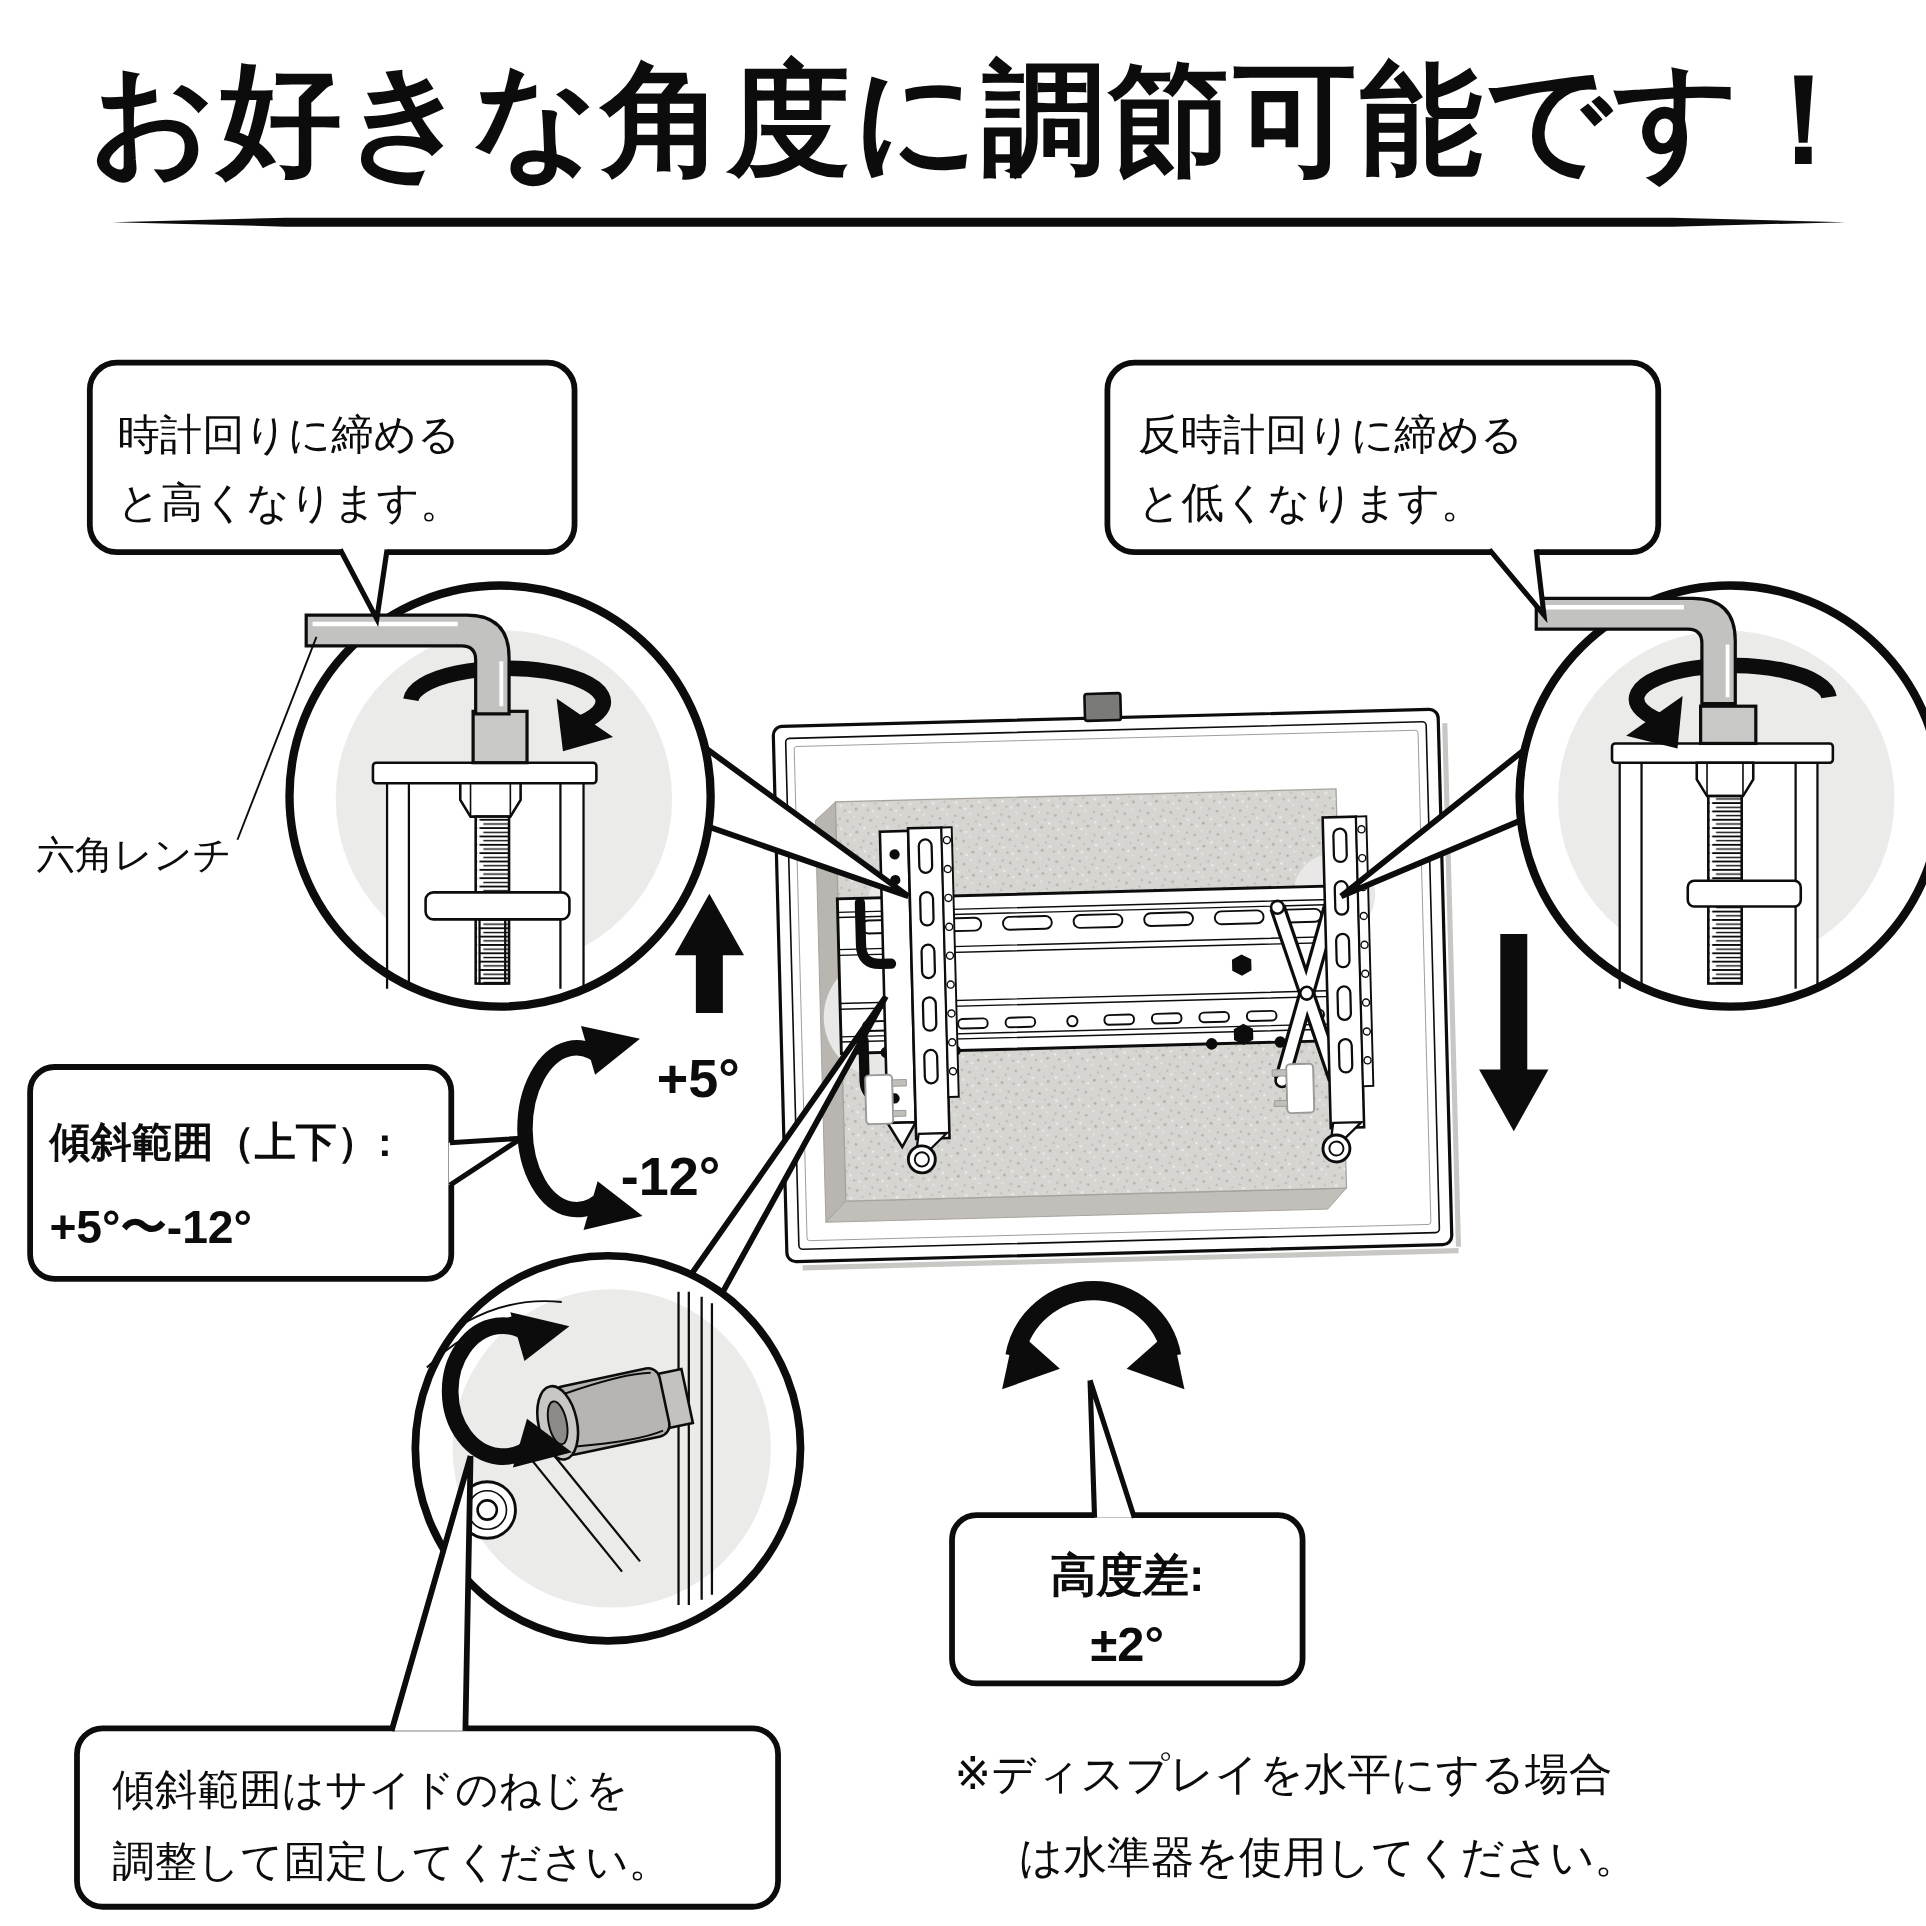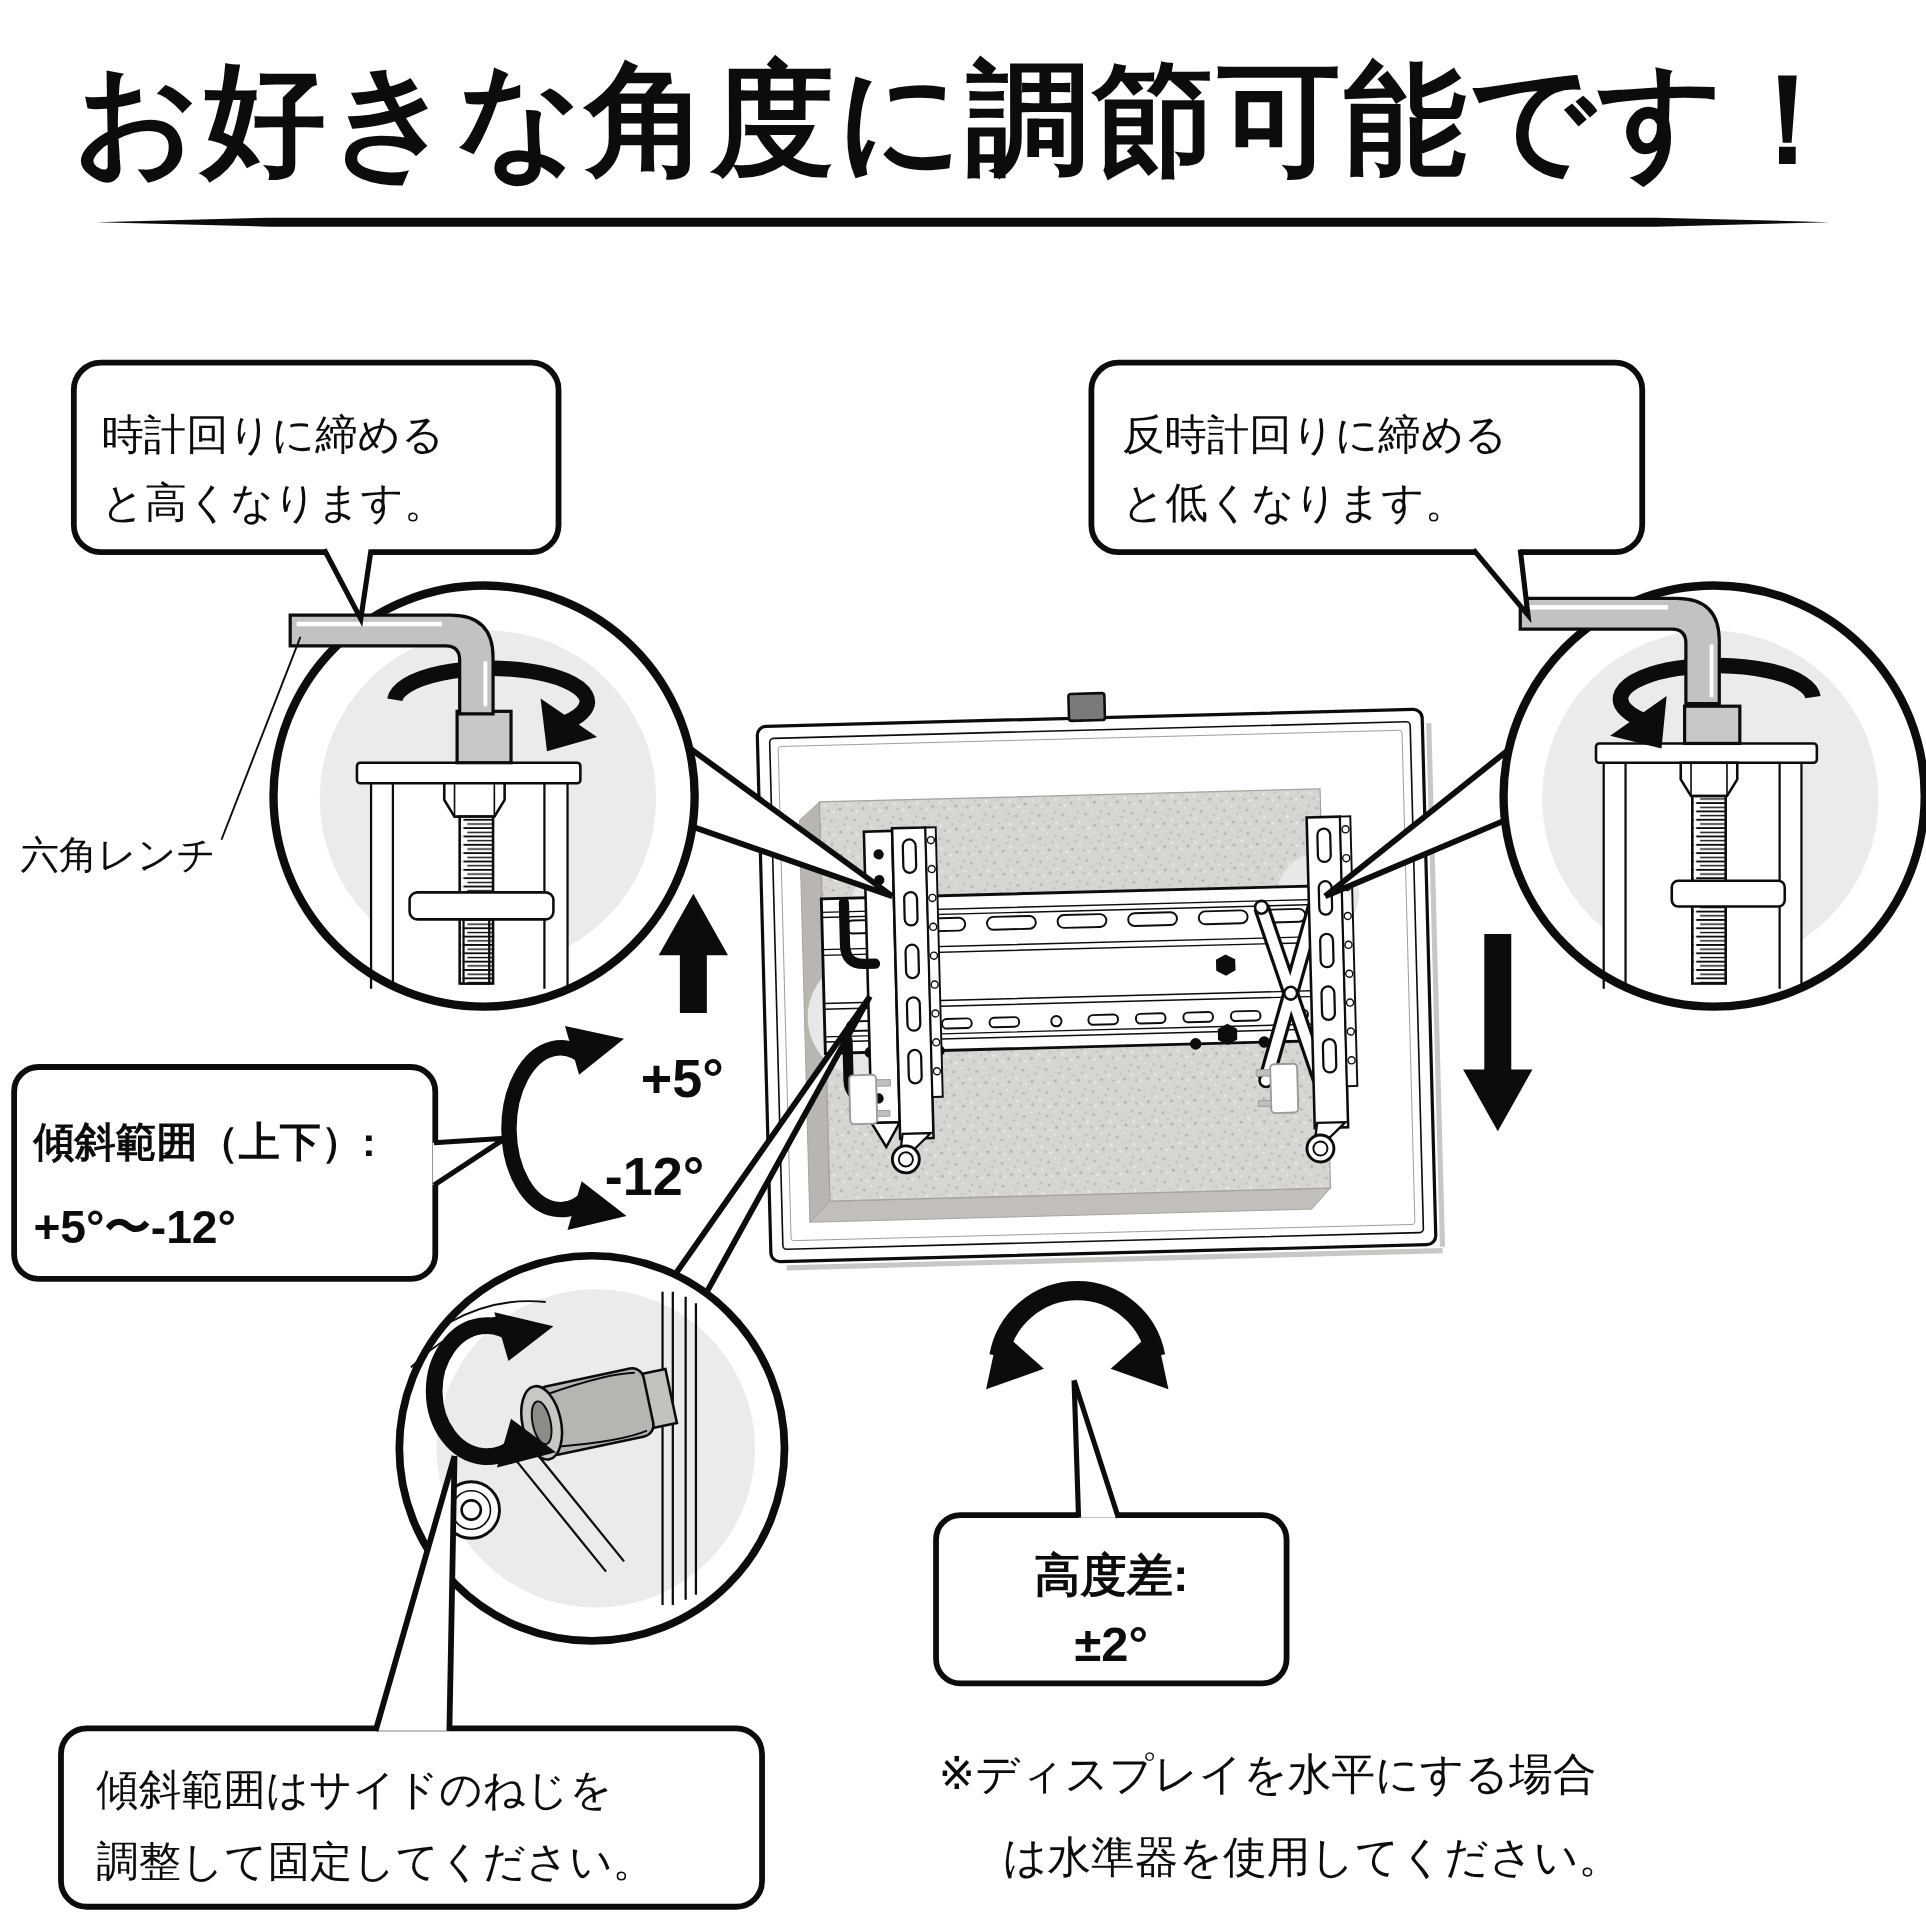--- a/index.html
+++ b/index.html
@@ -1,19 +1,19 @@
 <!DOCTYPE html>
 <html style="--c-ink: #0c0c0c; --c-background: #ffffff; --c-panel_gray: #d7d5d1; --c-panel_dark: #b9b6b1; --c-panel_edge: #c2bfba; --c-metal_gray: #c2c2c0; --c-block_gray: #c8c8c6; --c-knob_gray: #b7b5b2; --c-circle_gray: #ebebe9; --c-highlight_gray: #e9e8e6; --c-shadow_gray: #c9c7c4;font-size:10.3px"><head>
 <meta charset="utf-8">
 <style>
   :root{
     --c-ink:#0c0c0c; --c-bg:#ffffff;
   }
   html,body{margin:0;padding:0;background:var(--c-bg);}
-  .stage{width:1666px;height:1926px;position:relative;font-family:"Liberation Sans","DejaVu Sans",sans-serif;}
+  .stage{width:1666px;height:1926px;position:relative;font-family:"Liberation Sans","DejaVu Sans",sans-serif;padding-left:16px;}
   svg{display:block;width:1926px;height:1926px;}
   text{font-family:"Liberation Sans","DejaVu Sans",sans-serif;fill:#0c0c0c;}
   .t-title{font-size:192px;font-weight:bold;letter-spacing:4px;}
   .t-bubble{font-size:66px;}
   .t-bold64{font-size:64px;font-weight:bold;}
   .t-bold72{font-size:72px;font-weight:bold;}
   .t-bold76{font-size:76px;font-weight:bold;}
   .t-bold84{font-size:84px;font-weight:bold;}
   .t-reg60{font-size:60px;}
   .t-note{font-size:68px;}

